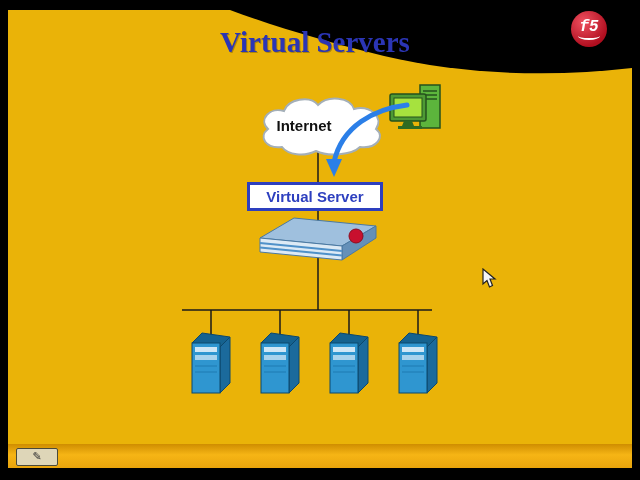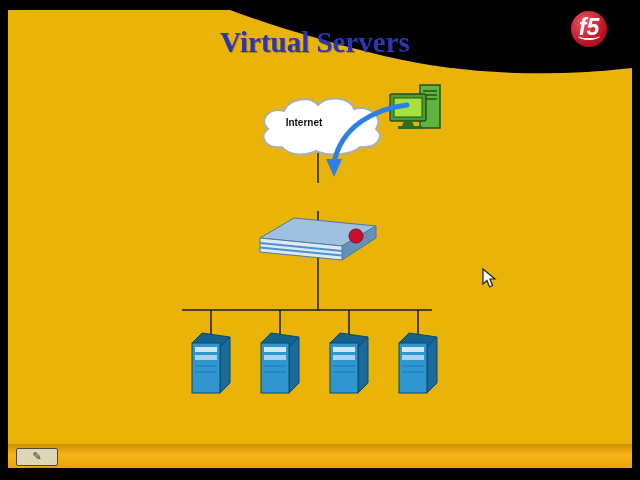--- a/index.html
+++ b/index.html
@@ -10,29 +10,29 @@
 
   .swoosh { position:absolute; left:0; top:0; z-index:1; }
 
   .title { position:absolute; left:147px; top:16px; width:320px; text-align:center; z-index:3;
            font-family:"Liberation Serif",serif; font-weight:bold; font-size:29px; color:#2b35b5;
            text-shadow:1px 1px 0 rgba(0,0,0,0.25); }
 
   .f5-logo { position:absolute; left:563px; top:1px; width:36px; height:36px; border-radius:50%;
              background:radial-gradient(circle at 35% 30%, #ef5060, #b00e1f 72%);
              z-index:4; display:flex; align-items:center; justify-content:center; }
-  .f5-logo span { color:#fff; font-family:Liberation Sans, sans-serif; font-style:italic;
-                  font-weight:bold; font-size:23px; line-height:1; margin-top:-4px; }
+  .f5-logo span { color:#fff; font-family:Liberation Mono, monospace; font-style:italic;
+                  font-weight:bold; font-size:16px; line-height:1; margin-top:-4px; }
   .f5-logo::after { content:""; position:absolute; left:7px; bottom:7px; width:22px; height:6px;
                     border-bottom:2px solid #fff; border-radius:50%; }
 
   .diagram { position:absolute; left:0; top:0; z-index:2; }
 
   .cloud-label { position:absolute; left:228px; top:107px; width:136px; text-align:center;
-                 font-weight:bold; font-size:10px; color:#101010; z-index:3; }
+                 font-weight:bold; font-size:15px; color:#101010; z-index:3; }
 
   .vs-box { position:absolute; left:239px; top:172px; width:136px; height:29px; box-sizing:border-box;
             border:3px solid #2d3fbf; background:#fff; z-index:3;
             display:flex; align-items:center; justify-content:center; }
   .vs-box span { font-weight:bold; font-size:15px; color:#2d3fbf; }
 
   .taskbar { position:absolute; left:8px; top:444px; width:624px; height:24px;
              background:linear-gradient(180deg,#cf8d00 0%,#f6b515 45%,#e9a40c 100%); }
   .pen-button { position:absolute; left:8px; top:4px; width:40px; height:16px;
                 background:#ded6b8; border:1px solid #4a4a3a; border-radius:2px;
@@ -115,20 +115,23 @@
       <g>
         <use href="#srv" x="181" y="320" width="44" height="66"></use>
         <use href="#srv" x="250" y="320" width="44" height="66"></use>
         <use href="#srv" x="319" y="320" width="44" height="66"></use>
         <use href="#srv" x="388" y="320" width="44" height="66"></use>
       </g>
     </svg>
 
     <div class="cloud-label">Internet</div>
 
+    <div class="vs-box">
+      <span>Virtual Server</span>
+    </div>
 
   </div>
 
   <div class="taskbar">
     <div class="pen-button">
       <span>✎</span>
     </div>
   </div>
 
   <svg class="cursor" width="16" height="22">

